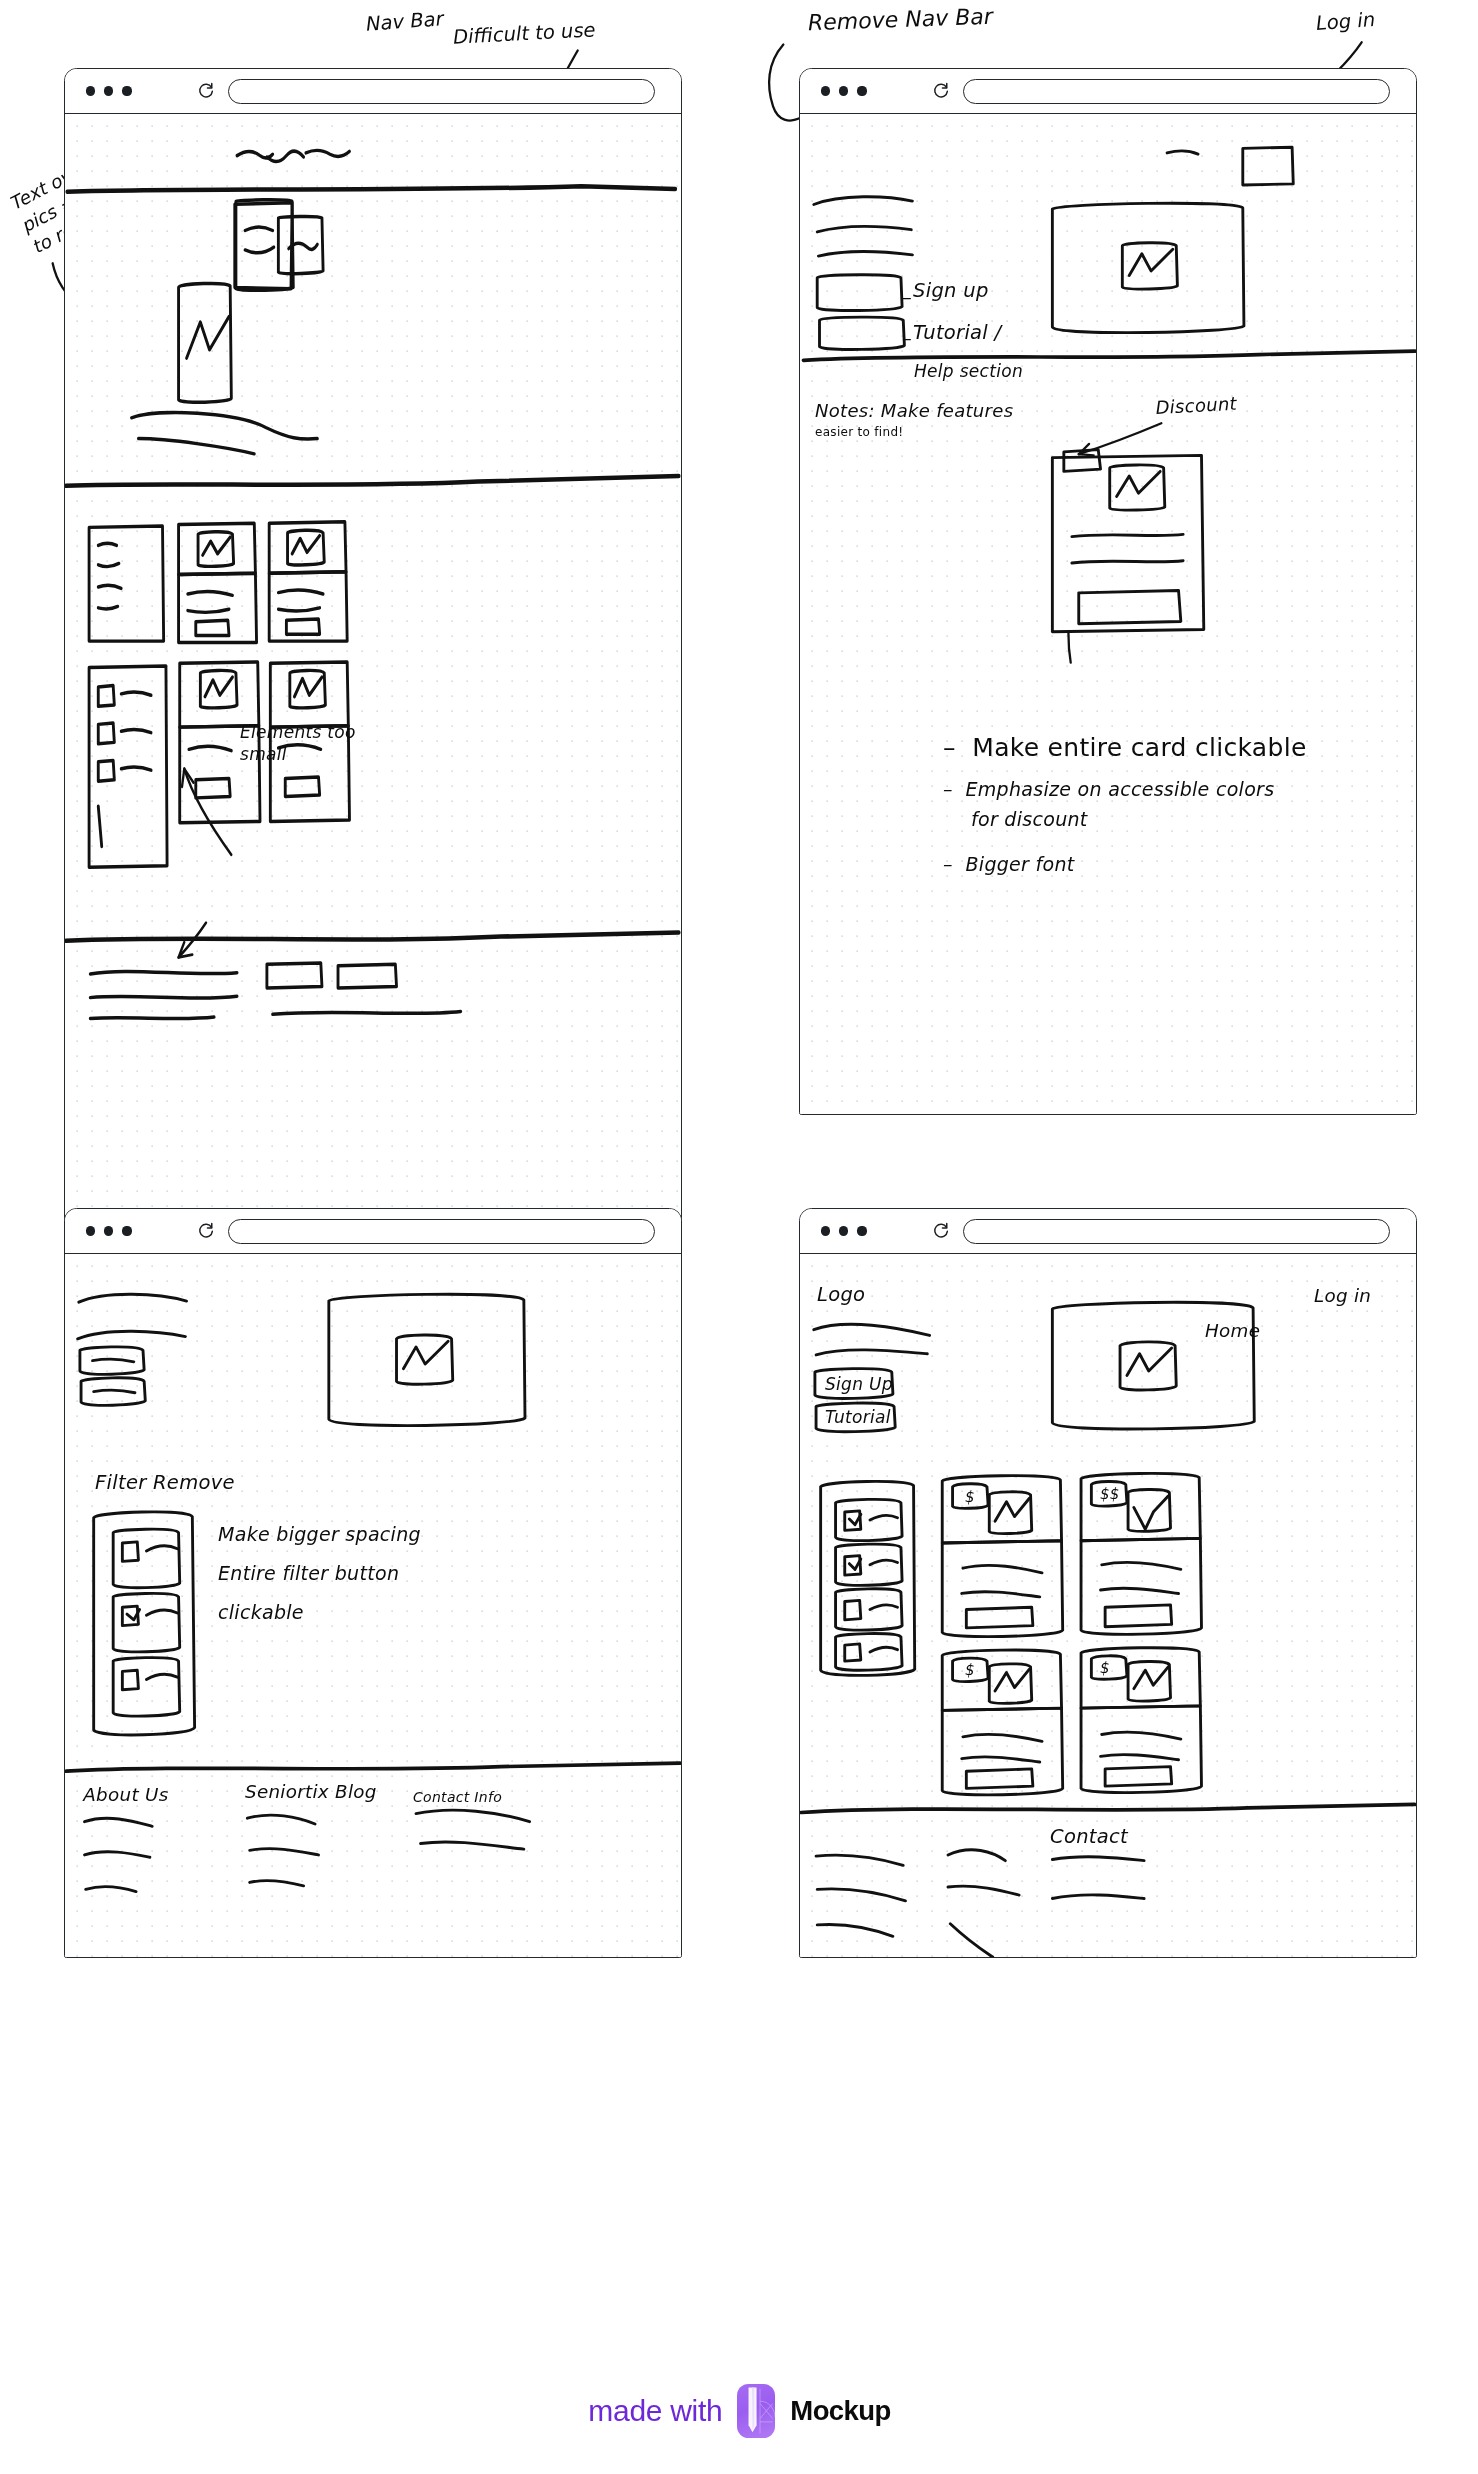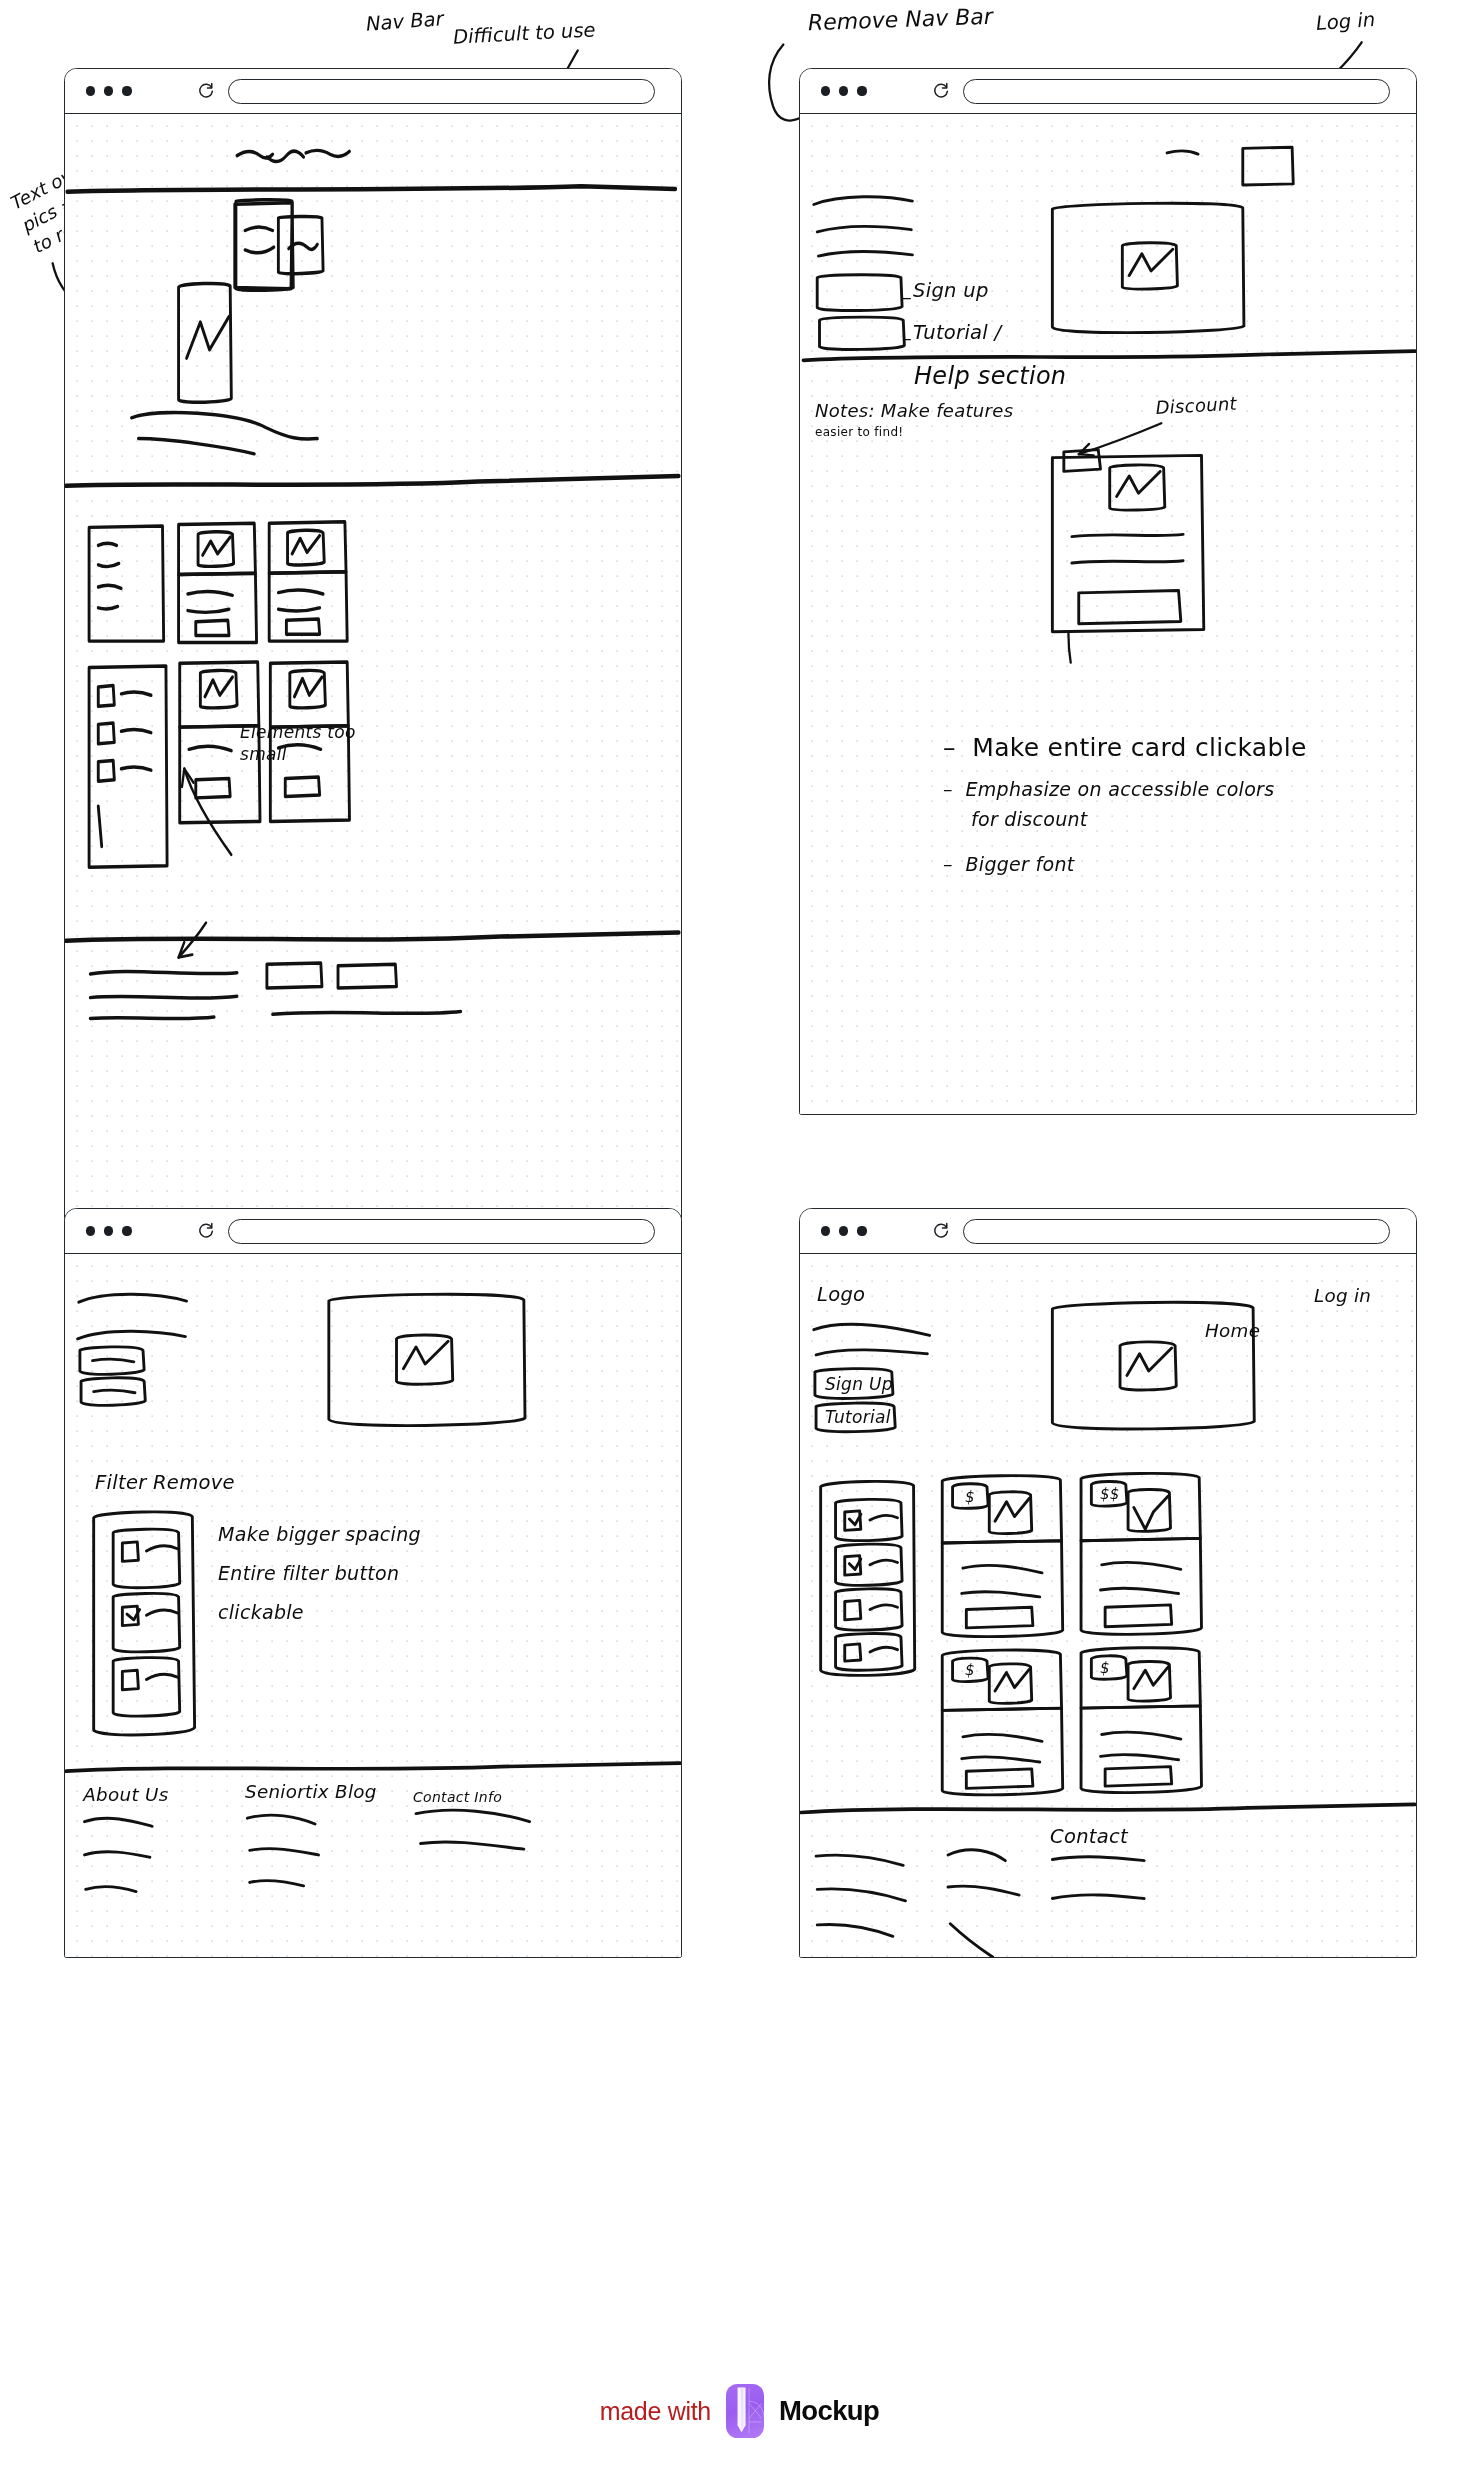--- a/index.html
+++ b/index.html
@@ -73,21 +73,21 @@
   
   .brand {
     position: absolute;
     left: 0; right: 0;
     bottom: 37px;
     display: flex;
     align-items: center;
     justify-content: center;
     gap: 15px;
   }
-  .brand-made { font-size: 25px; color: #b91c1c; font-family: "Liberation Sans", sans-serif; letter-spacing: -0.3px; }
+  .brand-made { font-size: 30px; color: #6d28d9; font-family: "Liberation Sans", sans-serif; letter-spacing: -0.3px; }
   .brand-mark {
     width: 38px; height: 54px; border-radius: 11.4px;
     background: linear-gradient(160deg, #a66cf2 0%, #9b5df0 45%, #b27bf5 100%);
     position: relative; overflow: hidden;
   }
   .brand-name { font-size: 27.5px; font-weight: bold; color: #0b0b0b; font-family: "Liberation Sans", sans-serif; letter-spacing: -0.6px; }
 </style>
 </head>
 <body>
 
@@ -267,21 +267,21 @@
         <path d="M630,540 C578,562 530,580 486,594" class="thin"></path>
         <path d="M486,594 l26,2 M486,594 l18,-18" class="thin"></path>
       </svg>
 
       <div class="hand" style="left:113px; top:165px; font-size:19.5px; font-style:italic;">Sign up</div>
       <div class="hand" style="left:102px; top:172px; font-size:19.5px; font-style:italic;">–</div>
 
       <div class="hand" style="left:113px; top:207px; font-size:19.5px; font-style:italic;">Tutorial /</div>
       <div class="hand" style="left:102px; top:213px; font-size:19.5px; font-style:italic;">–</div>
 
-      <div class="hand" style="left:114px; top:247px; font-size:24px; font-style:italic;">Help section</div>
+      <div class="hand" style="left:114px; top:247px; font-size:17px; font-style:italic;">Help section</div>
 
       <div class="hand" style="left:15px; top:286px; font-size:18px; font-style:italic;">Notes: Make features</div>
       <div class="hand" style="left:15px; top:311px; font-size:12px; ">easier to find!</div>
 
       <div class="hand" style="left:355px; top:283px; font-size:18px; font-style:italic; transform:rotate(-3deg);">Discount</div>
 
       <div class="hand" style="left:143px; top:618px; font-size:25px; ">–&nbsp;&nbsp;<span>Make entire card clickable</span></div>
       <div class="hand" style="left:143px; top:664px; font-size:19px; font-style:italic;">–&nbsp;&nbsp;<span>Emphasize on accessible colors</span></div>
       <div class="hand" style="left:171px; top:694px; font-size:19px; font-style:italic;">for discount</div>
       <div class="hand" style="left:143px; top:739px; font-size:19px; font-style:italic;">–&nbsp;&nbsp;<span>Bigger font</span></div>

